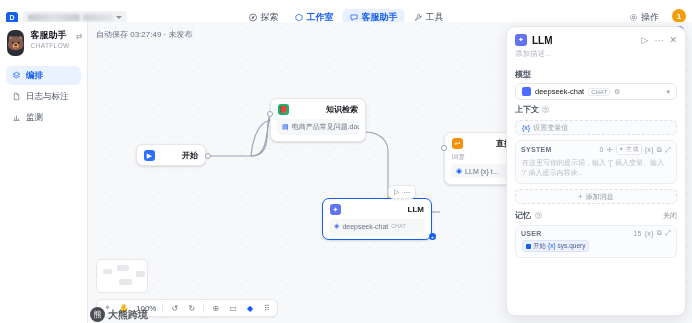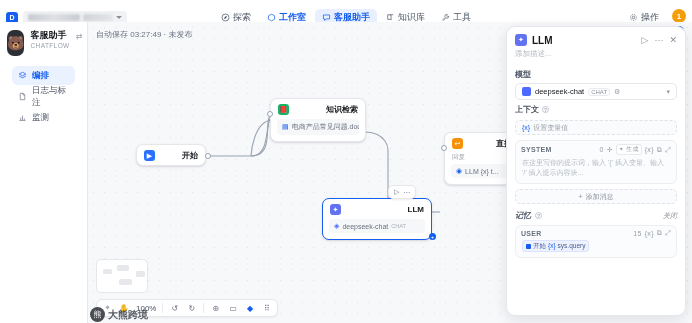--- a/index.html
+++ b/index.html
@@ -68,21 +68,21 @@
   .app-avatar {
     width:26px;height:26px;border-radius:7px;background:#2d2f36;
     display:flex;align-items:center;justify-content:center;font-size:14px;
   }
   .app-name { font-size:9px; font-weight:700; color:#16181d; line-height:11px;}
   .app-sub { font-size:6.5px; color:#9aa0ab; letter-spacing:.4px; margin-top:1px;}
   .collapse-btn {
     margin-left:auto; width:13px;height:13px;border-radius:4px;
     display:flex;align-items:center;justify-content:center; color:#98a0ab; font-size:8px;
   }
-  .side-menu { padding:4px 12px; }
+  .side-menu { padding:4px 6px; }
   .side-item {
     display:flex; align-items:center; gap:5px;
     height:19px; padding:0 6px; border-radius:6px; color:#4b5565; font-size:8.5px;
     margin-bottom:2px;
   }
   .side-item.active { background:#eaf1ff; color:#155eef; font-weight:700; }
   .side-ico { width:9px; height:9px; display:flex; align-items:center; justify-content:center; }
 
   
   .canvas {
@@ -205,21 +205,21 @@
   .blk-head .rt { margin-left:auto; display:flex; align-items:center; gap:3px; color:#9aa0aa; font-weight:400;}
   .blk-body { padding:0 6px 5px 6px; font-size:7px; color:#b6bbc4; line-height:10px; }
   .chip-sm { border:1px solid #e6e8ec; border-radius:3px; padding:0 2px; font-size:6px; color:#9aa0aa; background:#fff;}
   .add-msg {
     margin:5px 8px 0 8px; height:15px; border:1px dashed #dfe2e8; border-radius:5px;
     display:flex; align-items:center; justify-content:center; gap:3px;
     font-size:7px; color:#8b919c; background:#fafbfc;
   }
   .row-line {
     margin:6px 8px 0 8px; display:flex; align-items:center; gap:4px;
-    font-size:8px; color:#4b5565; font-weight:600;font-style:italic;
+    font-size:8px; color:#4b5565; font-weight:600;
   }
   .row-line .rt { margin-left:auto; font-size:7px; color:#8b919c; font-weight:400;}
   .var-pill {
     display:inline-flex; align-items:center; gap:2px;
     background:#eef2ff; border:1px solid #dbe3fe; border-radius:3px;
     padding:0 3px; font-size:6.5px; color:#4a5b8c;
   }
   .var-dot { width:5px;height:5px;border-radius:1px;background:#155eef; }
 </style>
 </head>
@@ -249,26 +249,20 @@
       <svg class="nav-ico" viewBox="0 0 16 16">
           <path d="M8 2 L13.5 5 L13.5 11 L8 14 L2.5 11 L2.5 5 Z" fill="none" stroke="#155eef" stroke-width="1.3"></path>
         </svg>
       <span>工作室</span>
     </div>
     <div class="nav-item active">
       <svg class="nav-ico" viewBox="0 0 16 16">
           <path d="M2.5 3.5 h11 v7 h-6 l-3 2.5 v-2.5 h-2 z" fill="none" stroke="#155eef" stroke-width="1.3"></path>
         </svg>
       <span>客服助手</span>
-    </div>
-    <div class="nav-item">
-      <svg class="nav-ico" viewBox="0 0 16 16">
-          <path d="M3 3 h4.5 a1.5 1.5 0 0 1 1.5 1.5 v8 a1.2 1.2 0 0 0 -1.2 -1.2 H3 z M13 3 H8.5 a1.5 1.5 0 0 0 -1.5 1.5" fill="none" stroke="#4b5565" stroke-width="1.2"></path>
-        </svg>
-      <span>知识库</span>
     </div>
     <div class="nav-item">
       <svg class="nav-ico" viewBox="0 0 16 16">
           <path d="M11 2.5 a3.2 3.2 0 0 0 -3.4 5.2 L3 12.3 l1 1 l4.6 -4.6 A3.2 3.2 0 0 0 13.6 5.2 l-1.9 1.9 l-1.4 -1.4 z" fill="none" stroke="#4b5565" stroke-width="1.1"></path>
         </svg>
       <span>工具</span>
     </div>
   </div>
 
   <div class="tb-right">

